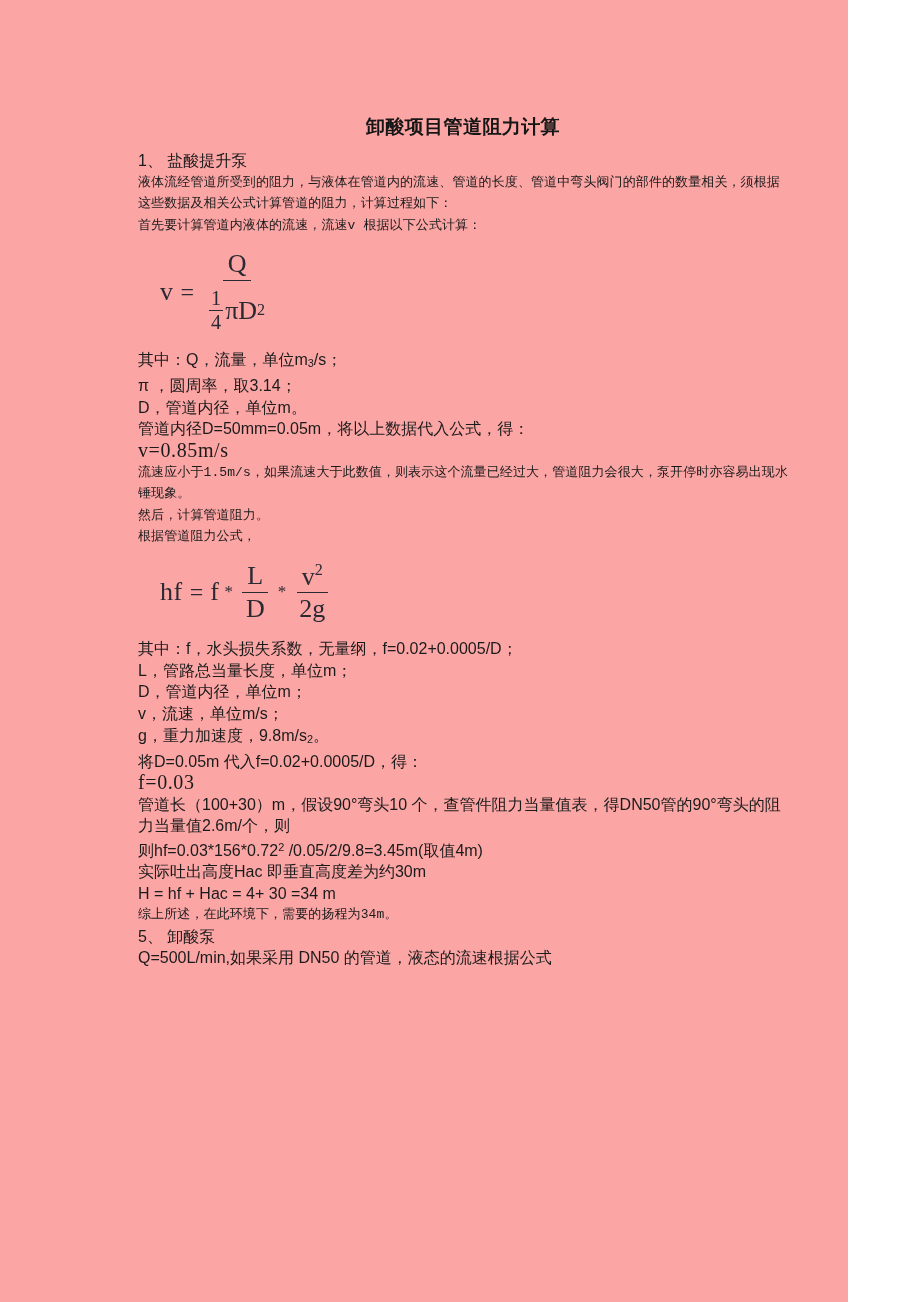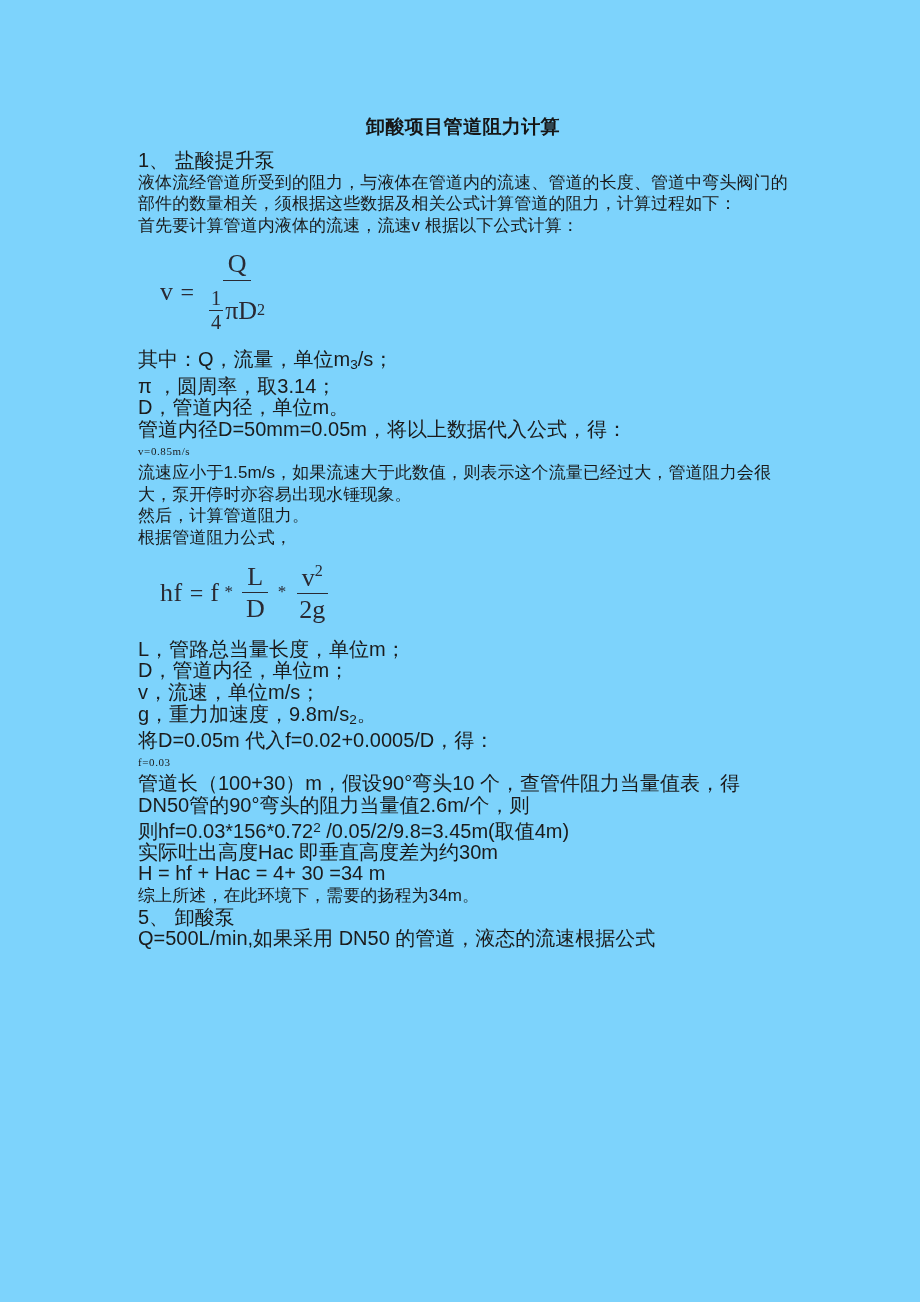--- a/index.html
+++ b/index.html
@@ -2,23 +2,23 @@
 <html><head>
 <meta charset="utf-8">
 <style>
   html, body {
     margin: 0;
     padding: 0;
     background: #ffffff;
   }
   .page {
     position: relative;
-    width: 920px;
+    width: 848px;
     height: 1302px;
-    background: #7dd3fc;
+    background: #fca5a5;
     overflow: hidden;
     font-family: "Liberation Serif", "DejaVu Serif", serif;
     color: #171717;
     -webkit-font-smoothing: antialiased;
   }
 
   .content {
     position: absolute;
     left: 138px;
     top: 112px;
@@ -31,40 +31,40 @@
     line-height: 30px;
     text-align: center;
     color: #161616;
     letter-spacing: 0.4px;
     margin: 0 0 8px 0;
     white-space: nowrap;
   }
 
   
   .ln {
-    font-family: Liberation Sans, sans-serif;
-    font-size: 17px;
+    font-family: Liberation Mono, monospace;
+    font-size: 13px;
     line-height: 21.6px;
     color: #1b1b1b;
     letter-spacing: 0.1px;
     white-space: normal;
     word-break: break-word;
   }
 
   
   .ln.sans {
     font-family: "Liberation Sans", "DejaVu Sans", sans-serif;
-    font-size: 20px;
+    font-size: 16px;
     letter-spacing: 0;
   }
 
   
   .ln.mono {
     font-family: "Liberation Serif", "DejaVu Serif", serif;
-    font-size: 11px;
+    font-size: 20px;
     letter-spacing: 0.6px;
   }
 
   sub { font-size: 0.68em; vertical-align: -0.22em; }
   sup { font-size: 0.68em; vertical-align: 0.42em; }
 
   
   .eq-block {
     margin: 14px 0 16px 22px;
     font-family: "Liberation Serif", "DejaVu Serif", serif;
@@ -167,20 +167,21 @@
           <span class="den">D</span>
         </span>
         <span class="eq-star">*</span>
         <span class="frac">
           <span class="num"><span>v</span><span class="eq-sup">2</span></span>
           <span class="den">2g</span>
         </span>
       </span>
     </div>
 
+    <div class="ln sans">其中：f，水头损失系数，无量纲，f=0.02+0.0005/D；</div>
     <div class="ln sans">L，管路总当量长度，单位m；</div>
     <div class="ln sans">D，管道内径，单位m；</div>
     <div class="ln sans">v，流速，单位m/s；</div>
     <div class="ln sans"><span>g，重力加速度，9.8m/s</span><sub>2</sub><span>。</span></div>
     <div class="ln sans">将D=0.05m 代入f=0.02+0.0005/D，得：</div>
     <div class="ln mono">f=0.03</div>
     <div class="ln sans">管道长（100+30）m，假设90°弯头10 个，查管件阻力当量值表，得DN50管的90°弯头的阻力当量值2.6m/个，则</div>
     <div class="ln sans"><span class="mono">则hf=0.03*156*0.72</span><sup>2</sup><span> /0.05/2/9.8=3.45m(取值4m)</span></div>
     <div class="ln sans">实际吐出高度Hac 即垂直高度差为约30m</div>
     <div class="ln sans">H = hf + Hac = 4+ 30 =34 m</div>

